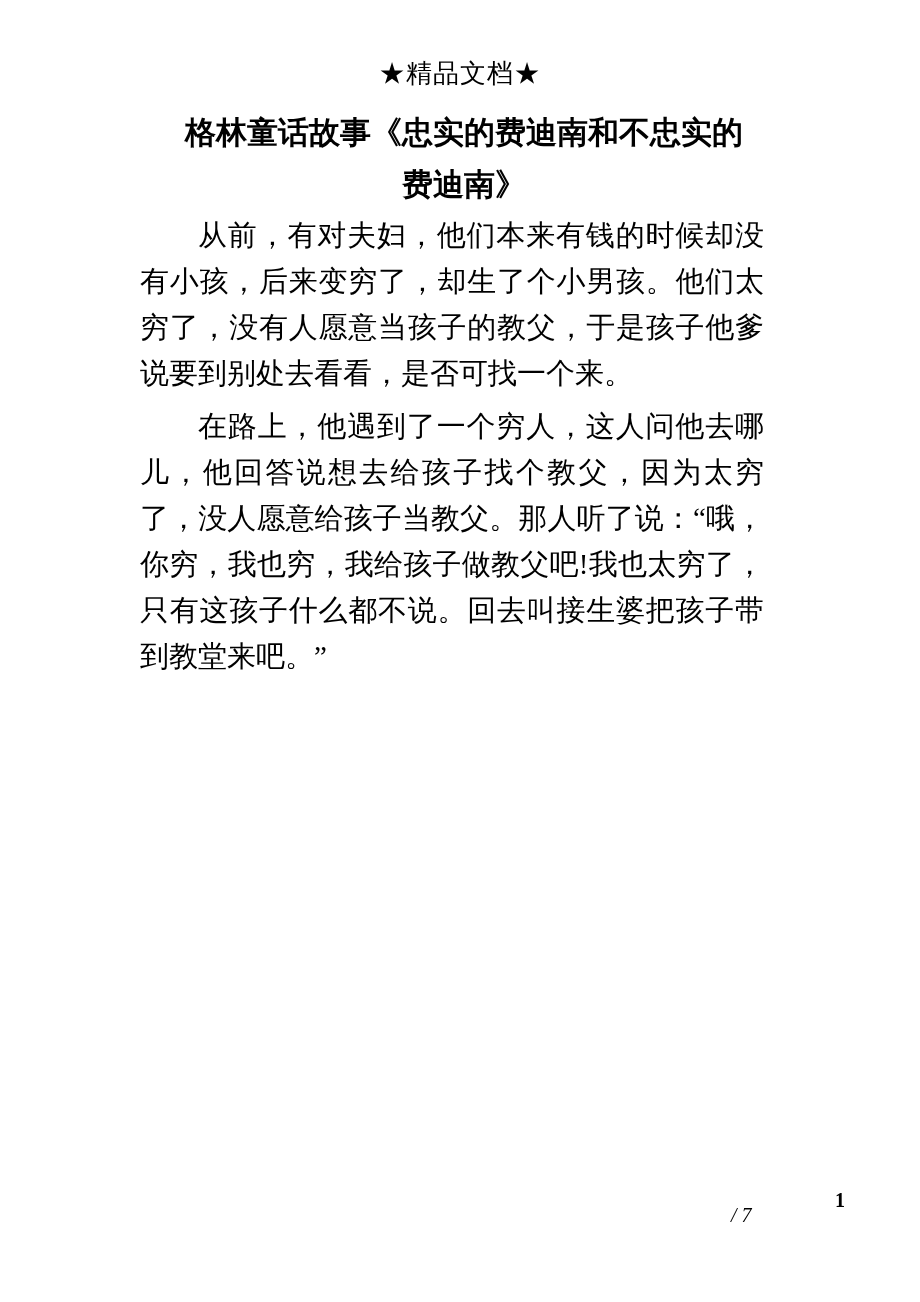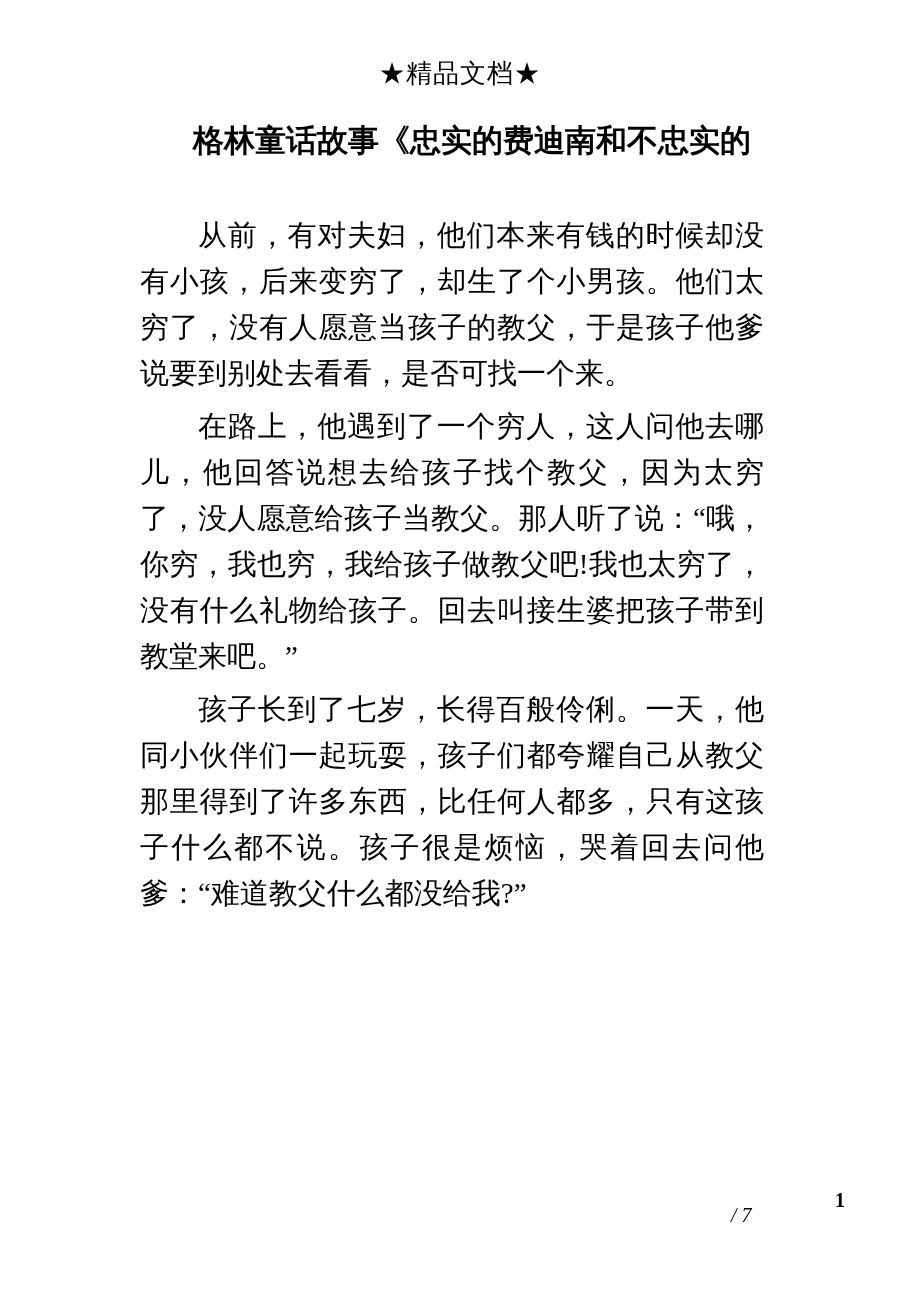--- a/index.html
+++ b/index.html
@@ -24,21 +24,21 @@
     text-align: center;
     font-size: 26px;
     line-height: 32px;
     letter-spacing: 1px;
   }
   .doc-title {
     position: absolute;
     top: 103px;
     left: 140px;
     width: 640px;
-    margin: 12px;
+    margin: 4px;
     text-align: center;
     font-size: 31px;
     font-weight: bold;
     line-height: 52px;
   }
   .doc-title .tline {
     display: block;
   }
   .doc-body {
     position: absolute;
@@ -72,25 +72,25 @@
 </style>
 </head>
 <body>
 
 <div class="page">
 
   <div class="doc-header">★精品文档★</div>
 
   <h1 class="doc-title">
     <span class="tline">格林童话故事《忠实的费迪南和不忠实的</span>
+    <span class="tline">费迪南》</span>
   </h1>
 
   <div class="doc-body">
     <p>从前，有对夫妇，他们本来有钱的时候却没有小孩，后来变穷了，却生了个小男孩。他们太穷了，没有人愿意当孩子的教父，于是孩子他爹说要到别处去看看，是否可找一个来。</p>
-    <p>在路上，他遇到了一个穷人，这人问他去哪儿，他回答说想去给孩子找个教父，因为太穷了，没人愿意给孩子当教父。那人听了说：“哦，你穷，我也穷，我给孩子做教父吧!我也太穷了，没有什么礼物给孩子。回去叫接生婆把孩子带到教堂来吧。”</p>
-    <p>孩子长到了七岁，长得百般伶俐。一天，他同小伙伴们一起玩耍，孩子们都夸耀自己从教父那里得到了许多东西，比任何人都多，只有这孩子什么都不说。孩子很是烦恼，哭着回去问他爹：“难道教父什么都没给我?”</p>
+    <p>在路上，他遇到了一个穷人，这人问他去哪儿，他回答说想去给孩子找个教父，因为太穷了，没人愿意给孩子当教父。那人听了说：“哦，你穷，我也穷，我给孩子做教父吧!我也太穷了，只有这孩子什么都不说。回去叫接生婆把孩子带到教堂来吧。”</p>
   </div>
 
   <span class="page-num">1</span>
 
   <span class="page-total">/ 7</span>
 
 </div>
 
 </body></html>

